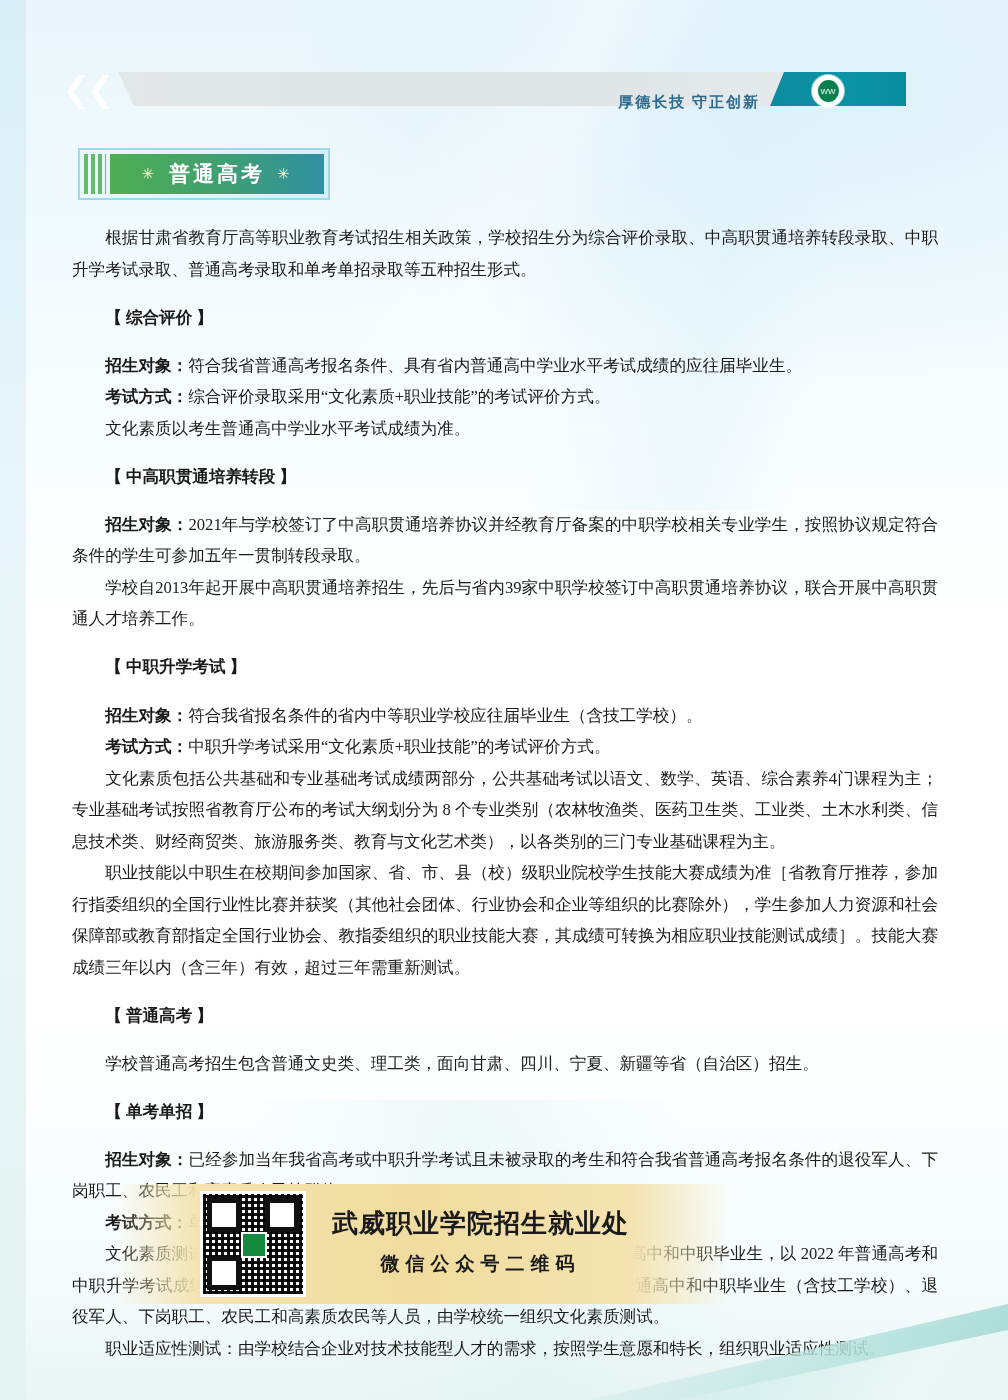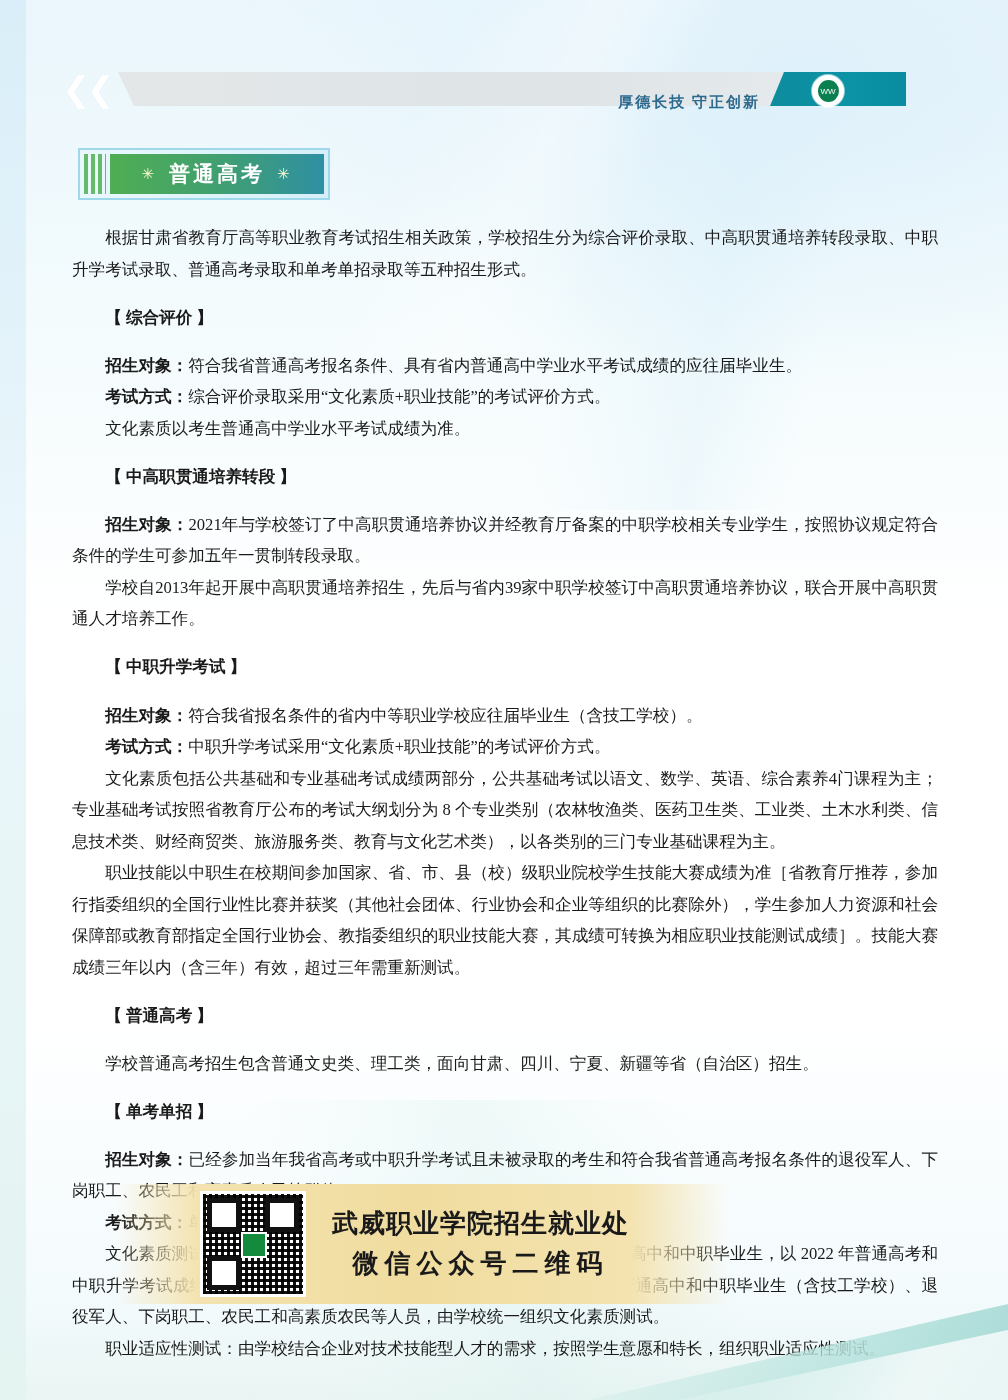--- a/index.html
+++ b/index.html
@@ -238,21 +238,21 @@
     color: #1a1a1a;
     font-family: "Liberation Serif", serif;
     font-weight: bold;
   }
   .footer-line1 {
     font-size: 26px;
     letter-spacing: 1px;
     line-height: 40px;
   }
   .footer-line2 {
-    font-size: 26px;
+    font-size: 19px;
     letter-spacing: 6px;
     line-height: 40px;
   }
 
   
   .bottom-wave {
     position: absolute;
     right: 0;
     bottom: 0;
     width: 420px;

